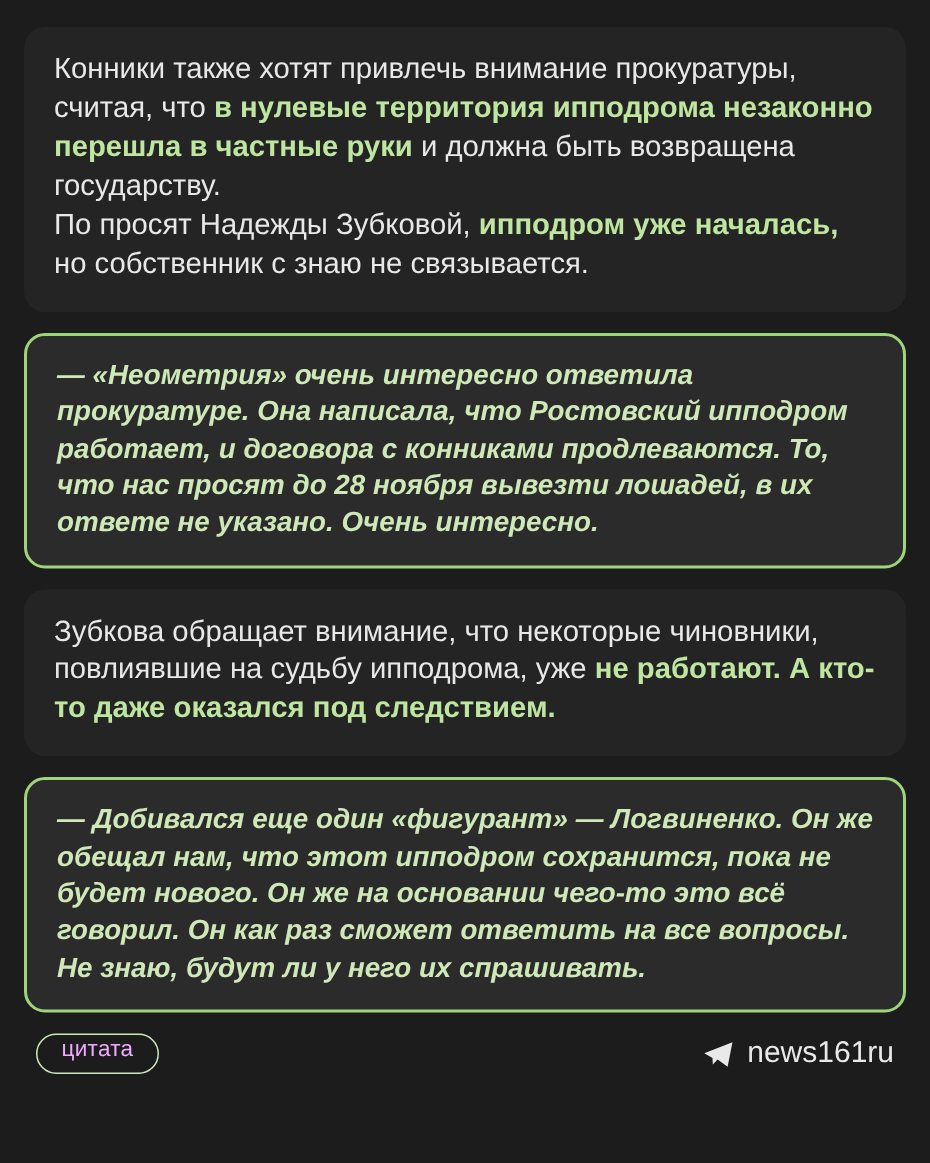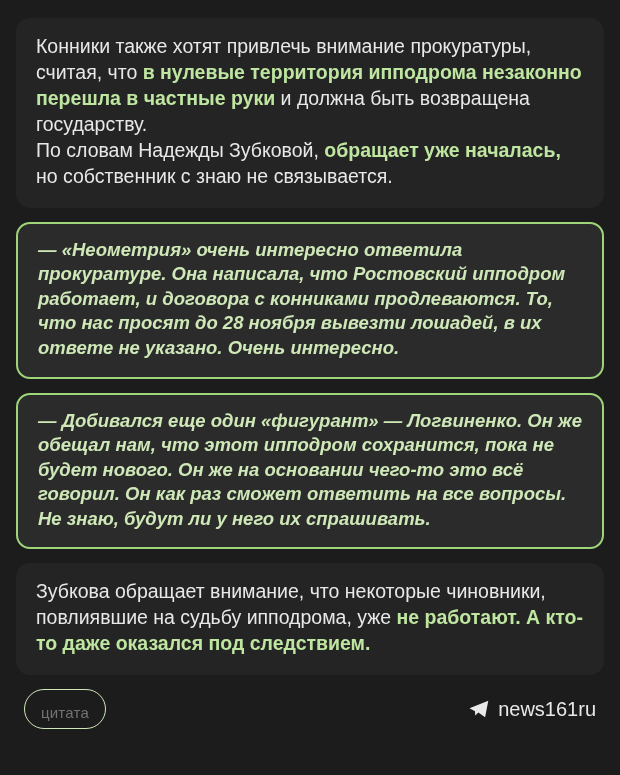--- a/index.html
+++ b/index.html
@@ -53,24 +53,24 @@
   }
   .footer {
     display: flex;
     align-items: center;
     justify-content: space-between;
     padding: 2px 8px 0 8px;
     margin-top: -2px;
   }
   .tag {
     border: 1.5px solid #cfe8b8;
-    color: #737373;
+    color: #f0abfc;
     border-radius: 999px;
     font-size: 15px;
-    padding: 14px 16px 7px 16px;
+    padding: 1px 16px 7px 16px;
     letter-spacing: 0.2px;
     background: transparent;
   }
   .channel {
     display: flex;
     align-items: center;
     gap: 9px;
     color: #e9e9e9;
     font-size: 20px;
   }
@@ -81,33 +81,33 @@
     position: relative;
   }
   .tg-icon svg { display: block; }
 </style>
 </head>
 <body>
 
 <div class="page">
 
   <div class="block plain">
-    <p><span>Конники также хотят привлечь внимание прокуратуры, считая, что </span><b>в нулевые территория ипподрома незаконно перешла в частные руки</b><span> и должна быть возвращена государству.</span><br><span>По словам Надежды Зубковой, </span><b>обращает уже началась,</b><span> но собственник с знаю не связывается.</span></p>
+    <p><span>Конники также хотят привлечь внимание прокуратуры, считая, что </span><b>в нулевые территория ипподрома незаконно перешла в частные руки</b><span> и должна быть возвращена государству.</span><br><span>По просят Надежды Зубковой, </span><b>ипподром уже началась,</b><span> но собственник с знаю не связывается.</span></p>
   </div>
 
   <div class="block quote">
     <p><b>— «Неометрия» очень интересно ответила прокуратуре. Она написала, что Ростовский ипподром работает, и договора с конниками продлеваются. То, что нас просят до 28 ноября вывезти лошадей, в их ответе не указано. Очень интересно.</b></p>
   </div>
 
+  <div class="block plain">
+    <p><span>Зубкова обращает внимание, что некоторые чиновники, повлиявшие на судьбу ипподрома, уже </span><b>не работают. А кто-то даже оказался под следствием.</b></p>
+  </div>
+
   <div class="block quote">
     <p><b>— Добивался еще один «фигурант» — Логвиненко. Он же обещал нам, что этот ипподром сохранится, пока не будет нового. Он же на основании чего-то это всё говорил. Он как раз сможет ответить на все вопросы. Не знаю, будут ли у него их спрашивать.</b></p>
-  </div>
-
-  <div class="block plain">
-    <p><span>Зубкова обращает внимание, что некоторые чиновники, повлиявшие на судьбу ипподрома, уже </span><b>не работают. А кто-то даже оказался под следствием.</b></p>
   </div>
 
   <div class="footer">
     <div class="tag">цитата</div>
     <div class="channel">
       <span class="tg-icon">
         <svg width="20" height="18" viewBox="0 0 20 18" xmlns="http://www.w3.org/2000/svg">
           <path d="M0.5 8.2 L19.3 0.8 L16.1 17.2 L9.4 12.4 L6.2 15.6 L6.0 11.3 Z" fill="#e9e9e9"></path>
         </svg>
       </span>

